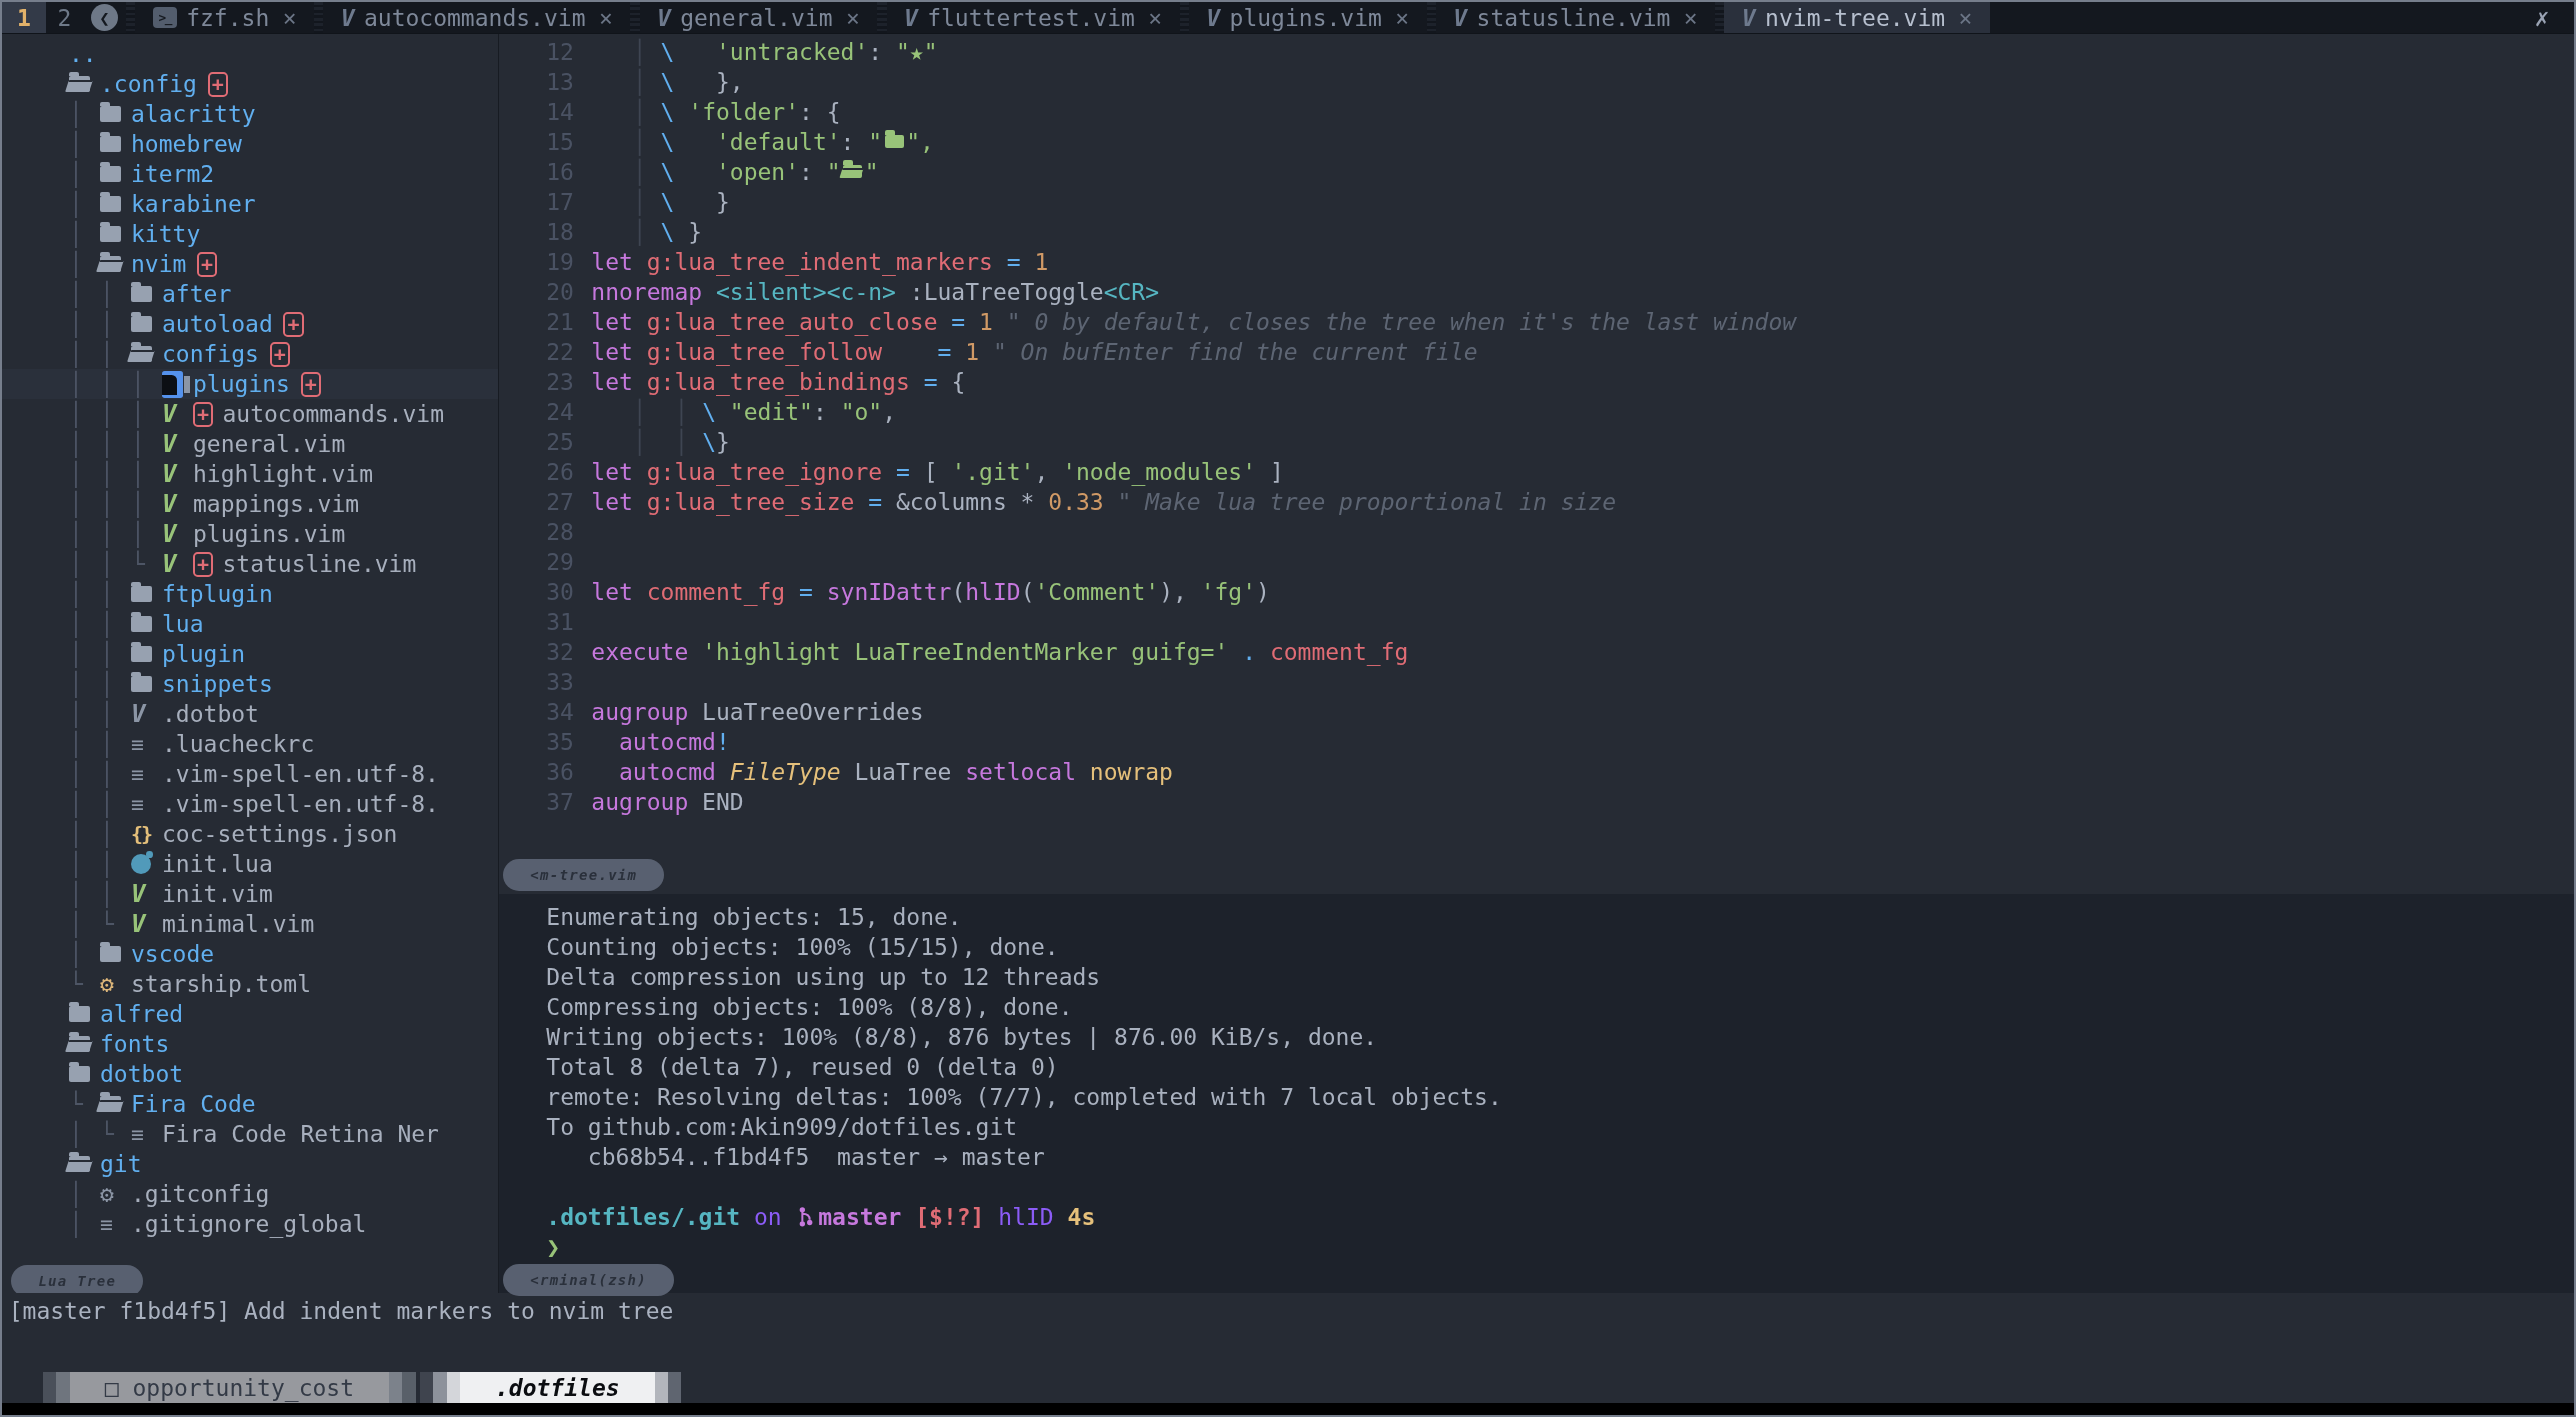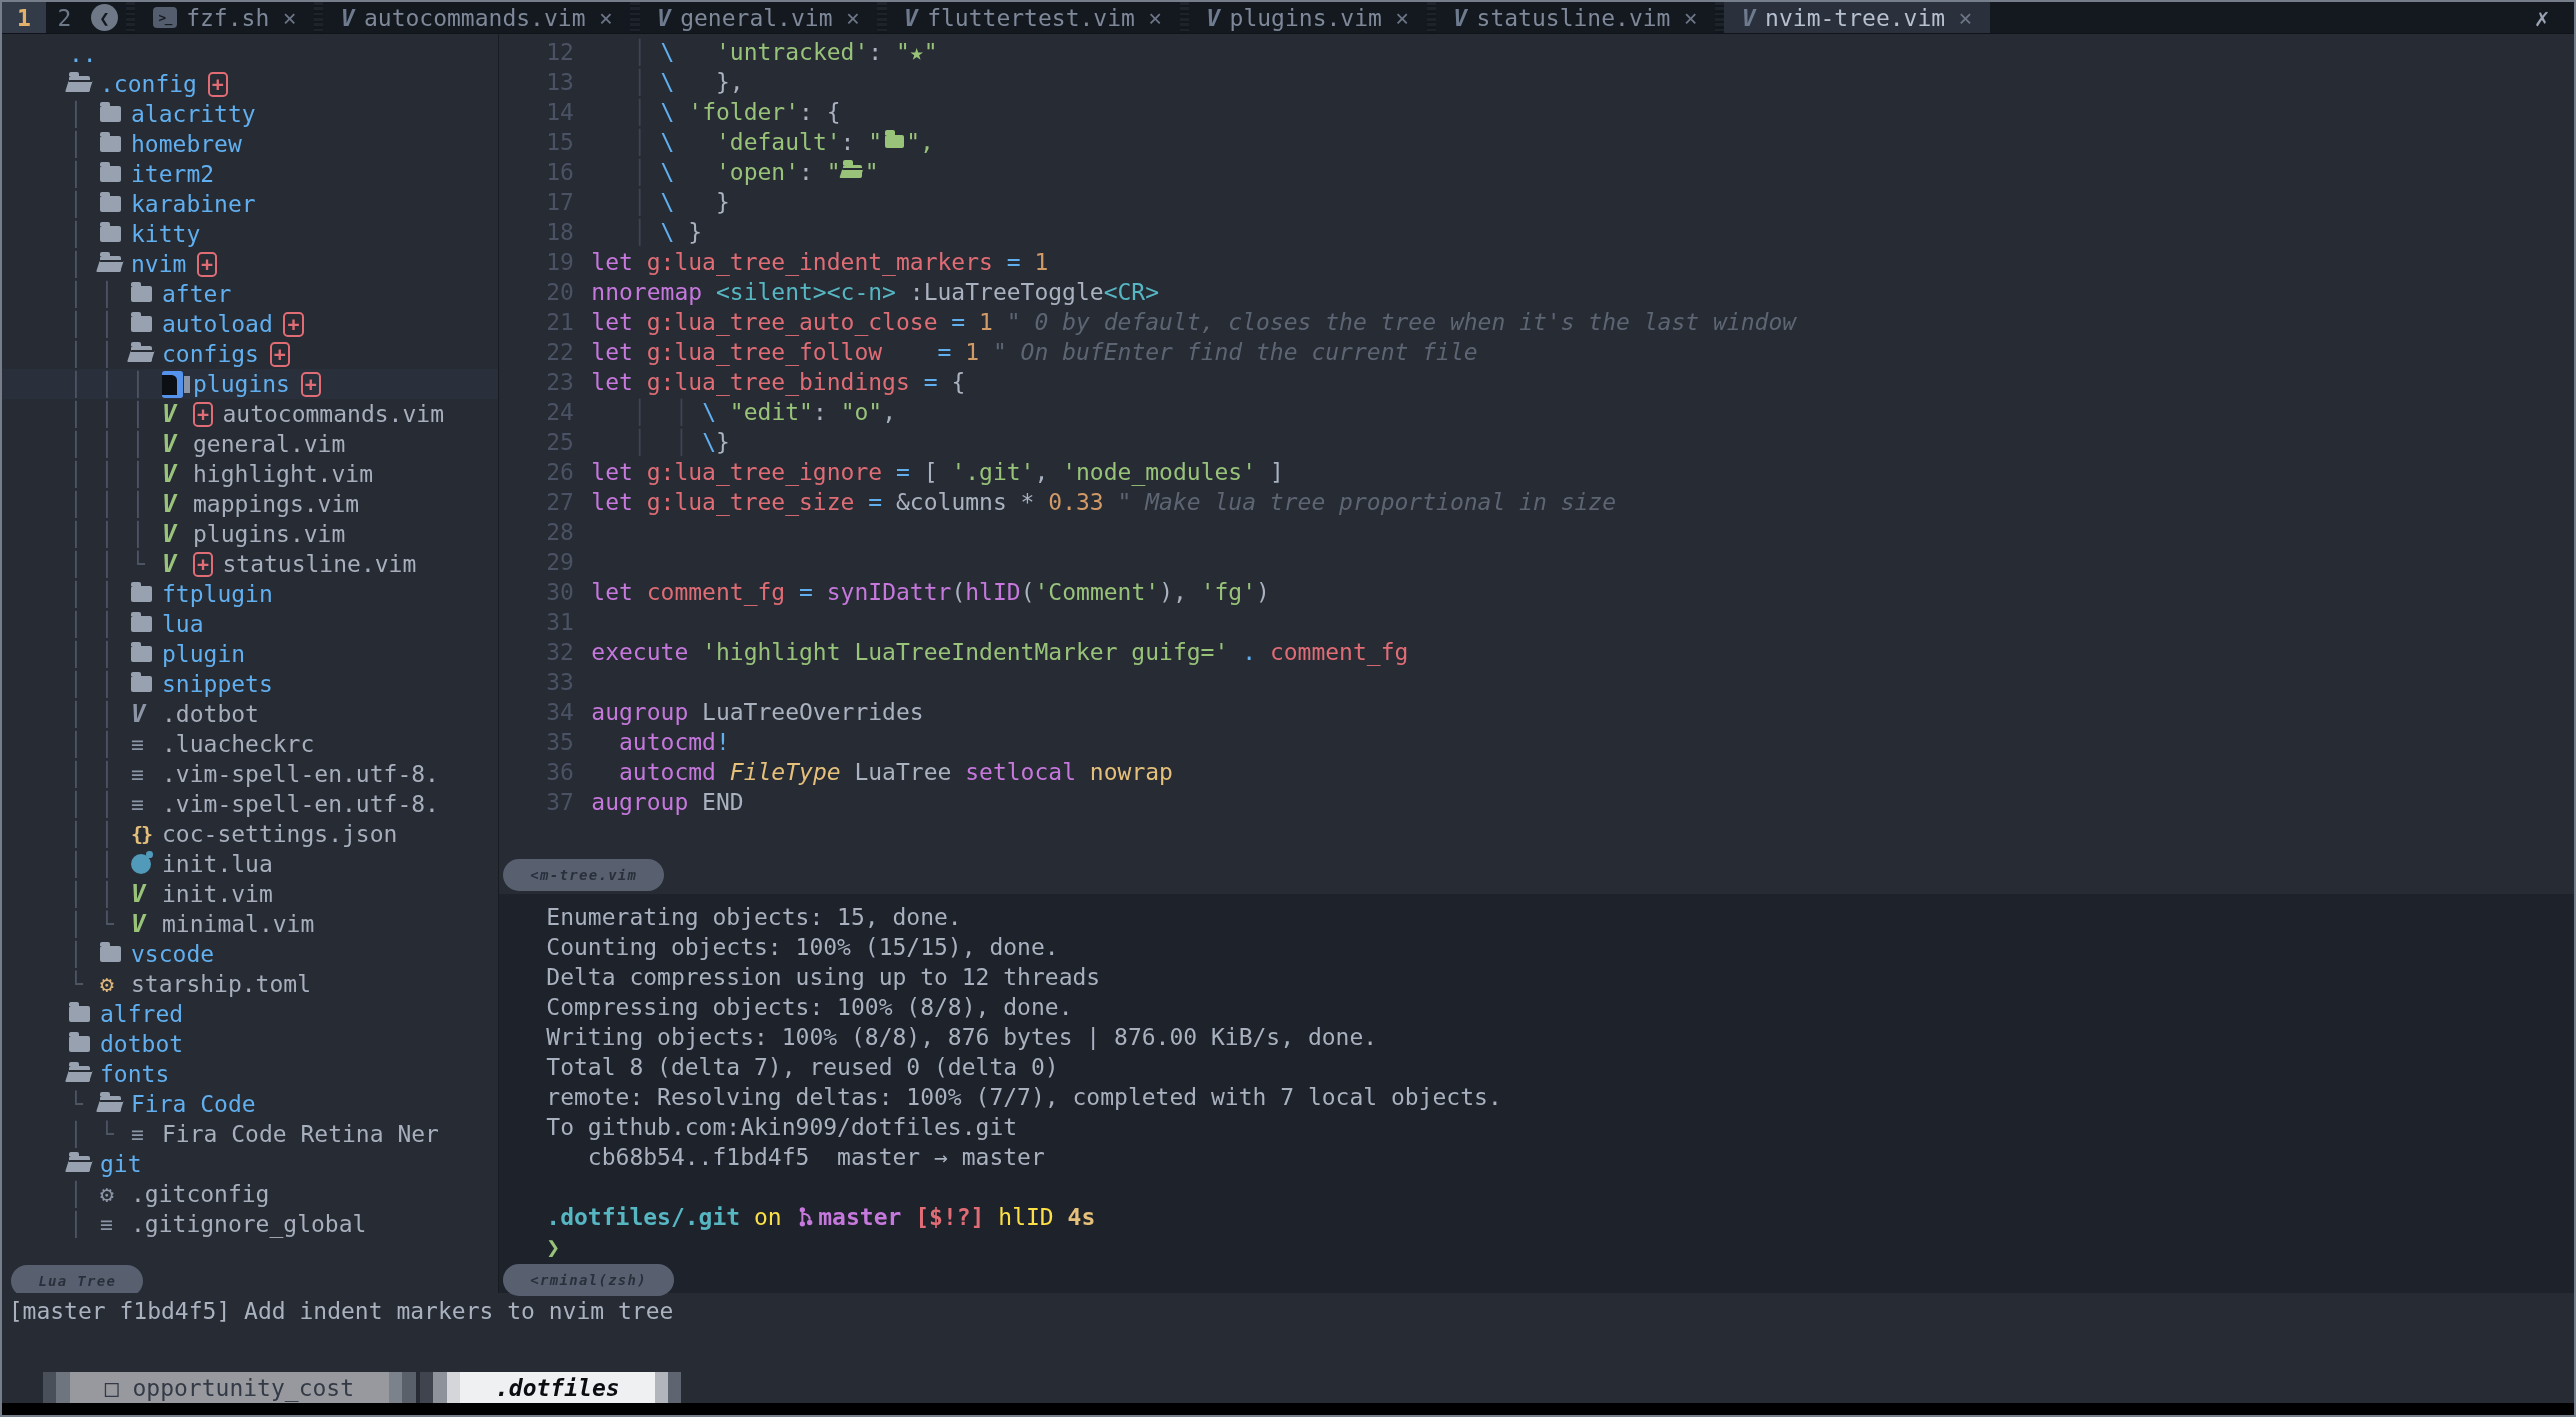--- a/index.html
+++ b/index.html
@@ -80,21 +80,21 @@
 
   
   .pill{position:absolute;display:inline-flex;align-items:center;height:32px;border-radius:17.4px;background:var(--pillBg);color:var(--pillFg);font-style:italic;font-weight:bold;padding:0 27px;letter-spacing:1.3px;font-size:14px;white-space:nowrap;}
   .pill-editor{left:4px;bottom:2.7px;}
   .pill-term{left:4px;bottom:-2.7px;}
   .pill-tree{left:9.4px;bottom:-4px;margin-top:6px;}
 
   
   .terminal{flex:1;background:var(--bgTerm);padding:8px 0 0 47px;position:relative;color:#a9b1bf;}
   .tline{height:30px;white-space:pre;display:flex;align-items:center;}
-  .s-tfg{color:#fde047;text-align:right;}
+  .s-tfg{color:#8b5cf6;text-align:right;}
   .s-cyanb{color:var(--cyan);font-weight:bold;}
   .s-purb{color:var(--kw);font-weight:bold;}
   .s-redb{color:var(--var);font-weight:bold;}
   .s-yelb{color:var(--yel);font-weight:bold;}
   .promptchar{color:#98c379;font-weight:bold;}
   .branch{margin:0 4px -2.7px 1.3px;}
 
   
   .msgbar{height:35px;background:var(--bg);display:flex;align-items:center;padding-left:6.7px;color:#aab2c0;flex:none;white-space:pre;}
   .filler{height:44px;background:var(--bg);flex:none;}
@@ -428,29 +428,29 @@
             <span class="filbl">starship.toml</span>
           </div>
           <div class="trow">
             <span class="ticon">
               <span class="fold"></span>
             </span>
             <span class="flbl">alfred</span>
           </div>
           <div class="trow">
             <span class="ticon">
+              <span class="fold open"></span>
+            </span>
+            <span class="flbl">fonts</span>
+          </div>
+          <div class="trow">
+            <span class="ticon">
               <span class="fold"></span>
             </span>
             <span class="flbl">dotbot</span>
-          </div>
-          <div class="trow">
-            <span class="ticon">
-              <span class="fold open"></span>
-            </span>
-            <span class="flbl">fonts</span>
           </div>
           <div class="trow">
             <span class="slot">└</span>
             <span class="ticon">
               <span class="fold open"></span>
             </span>
             <span class="flbl">Fira Code</span>
           </div>
           <div class="trow">
             <span class="slot">│</span>

